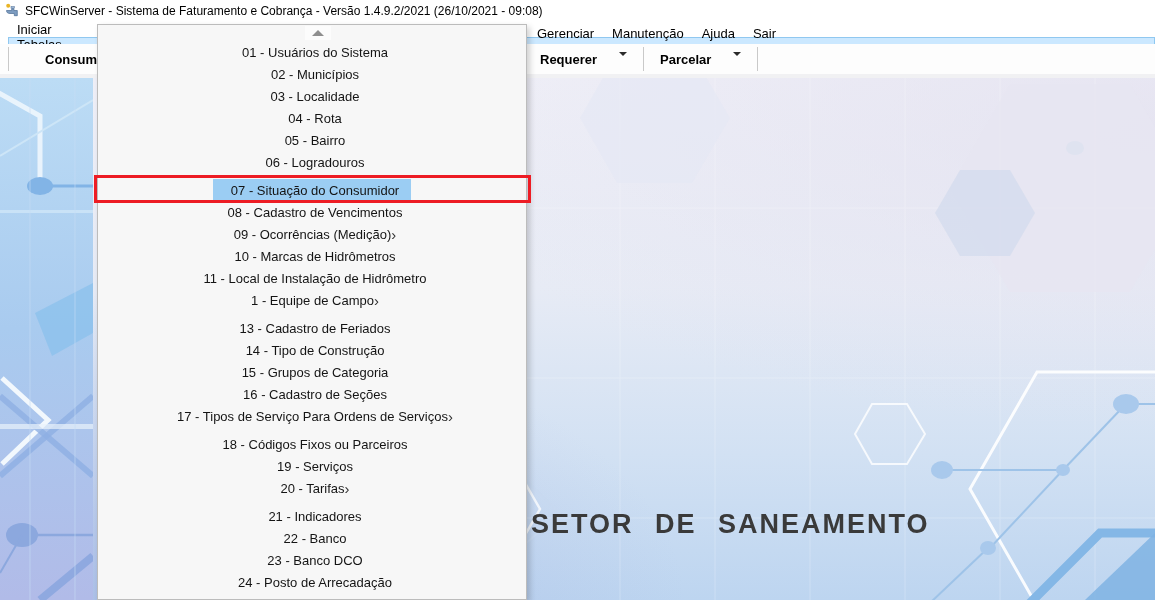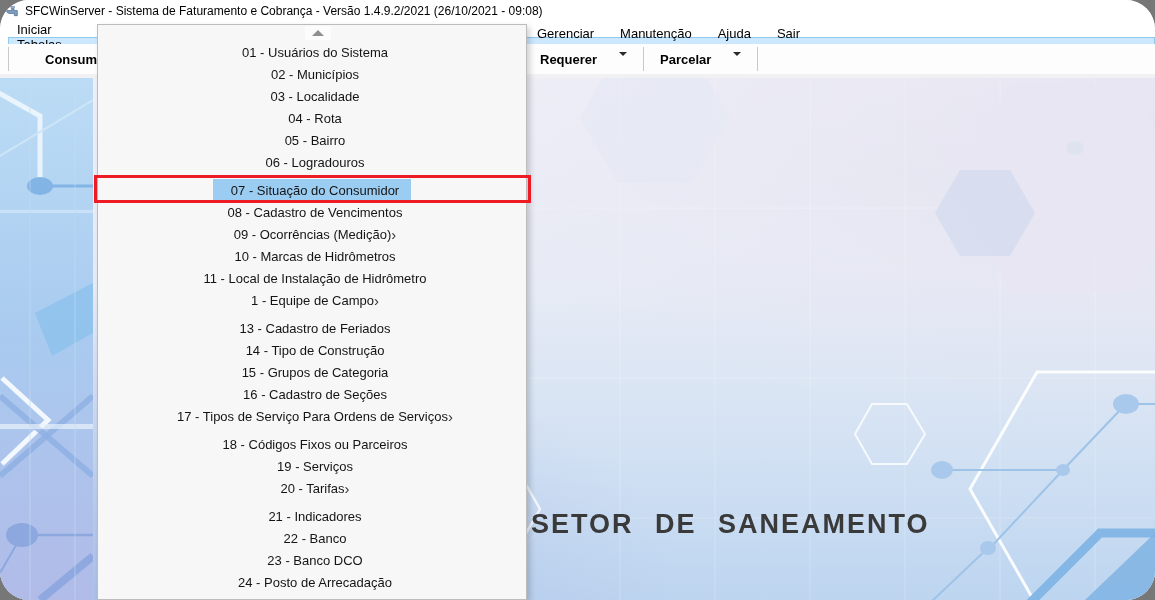--- a/index.html
+++ b/index.html
@@ -1,29 +1,29 @@
 <!DOCTYPE html>
 <html><head>
 <meta charset="utf-8">
 <style>
   html,body{margin:0;padding:0;background:#777;}
   .app{position:relative;width:1155px;height:600px;overflow:hidden;background:#ffffff;
-       font-family:"Liberation Sans", sans-serif;color:#000;border-radius:29px;}
+       font-family:"Liberation Sans", sans-serif;color:#000;}
 
   
   .titlebar{height:22px;display:flex;align-items:center;padding-left:4px;background:#fff;}
   .titlebar .app-ico{width:16px;height:16px;margin-right:5px;flex:0 0 16px;}
   .titlebar .ttl{font-size:12px;color:#000;white-space:nowrap;}
 
   
   .menubar{height:22px;position:relative;background:#fff;font-size:13px;}
   .mb-left{display:flex;height:100%;padding-left:8px;flex-direction:column;}
   .mb-item{display:flex;align-items:center;padding:0 9px;cursor:default;}
   .mb-item.active{background:#cbe8ff;box-shadow:inset 0 0 0 1px #90c8f0;}
-  .mb-right{position:absolute;left:528px;top:0;height:100%;display:flex;gap:8px;}
+  .mb-right{position:absolute;left:528px;top:0;height:100%;display:flex;}
 
   
   .toolbar{height:30px;background:#fdfdfd;border-bottom:1px solid #d2d2d2;position:relative;
            display:flex;align-items:center;font-weight:bold;font-size:13px;}
   .tb-sep{width:1px;height:24px;background:#c9c9c9;margin:0 10px;}
   .tb-label{padding:0 8px;}
   .tb-left{display:flex;align-items:center;margin-left:8px;}
   .tb-left .tb-sep:first-child{margin-left:0;}
   .tb-right{position:absolute;left:534px;top:0;height:100%;display:flex;align-items:center;}
   .tb-btn{display:flex;padding:0 6px;}

